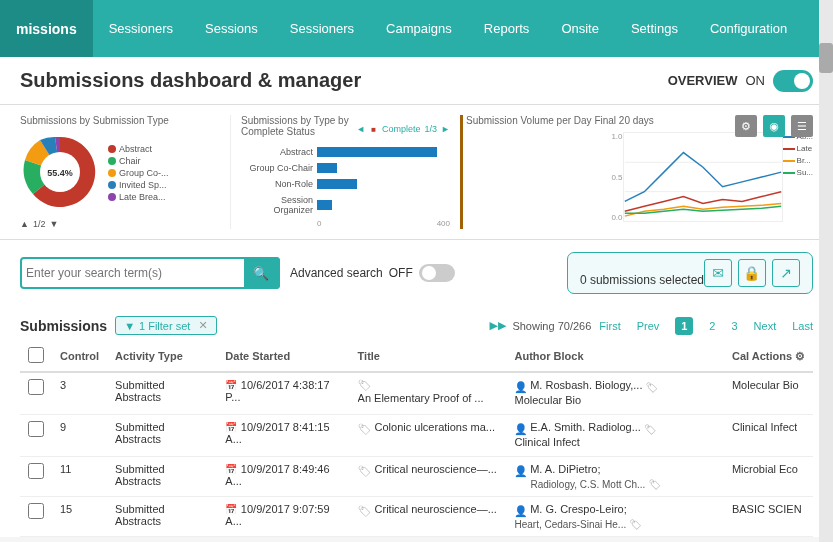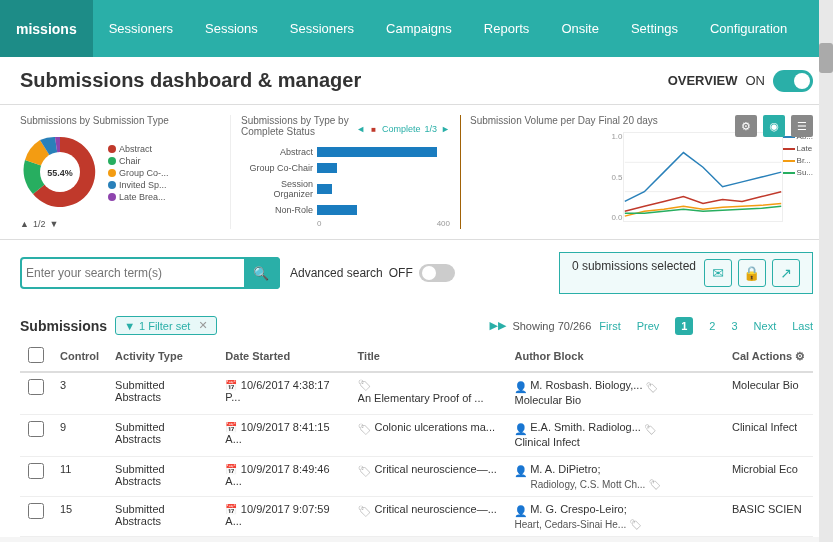--- a/index.html
+++ b/index.html
@@ -37,21 +37,21 @@
     .bar-nav { display: flex; align-items: center; gap: 4px; font-size: 9px; color: #2aafa8; }
 
     
     .search-section { padding: 12px 20px; background: white; display: flex; align-items: center; gap: 10px; }
     .search-input-wrap { position: relative; flex: 0 0 260px; }
     .search-input { width: 100%; border: 2px solid #2aafa8; border-radius: 4px; padding: 7px 32px 7px 4px; font-size: 12px; outline: none; }
     .search-btn { position: absolute; right: 0; top: 0; bottom: 0; background: #2aafa8; border: none; border-radius: 0 4px 4px 0; padding: 0 10px; cursor: pointer; color: white; font-size: 13px; }
     .advanced-search { display: flex; align-items: center; gap: 6px; font-size: 12px; color: #333; }
     .adv-toggle { width: 36px; height: 18px; background: #ccc; border-radius: 9px; position: relative; cursor: pointer; }
     .adv-toggle::after { content: ''; position: absolute; left: 3px; top: 2px; width: 14px; height: 14px; background: white; border-radius: 50%; }
-    .selected-count { margin-left: auto; display: flex; align-items: flex-start; gap: 8px; font-size: 12px; color: #333; background: #f0fafa; border: 1px solid #2aafa8; padding: 6px 12px; border-radius: 0; }
+    .selected-count { margin-left: auto; display: flex; align-items: flex-end; font-size: 12px; color: #333; background: #f0fafa; border: 1px solid #2aafa8; padding: 6px 12px; border-radius: 7px; }
     .action-icons { display: flex; gap: 6px; }
     .action-icon { width: 28px; height: 28px; border: 1px solid #2aafa8; border-radius: 3px; display: flex; align-items: center; justify-content: center; cursor: pointer; color: #2aafa8; font-size: 14px; }
 
     
     .table-section { background: white; padding: 0 20px; }
     .table-toolbar { display: flex; align-items: center; gap: 8px; padding: 10px 0 6px 0; }
     .table-label { font-size: 14px; font-weight: bold; color: #333; }
     .filter-badge { display: flex; align-items: center; gap: 4px; background: #e8f8f8; border: 1px solid #2aafa8; border-radius: 3px; padding: 2px 8px; font-size: 11px; color: #2aafa8; }
     .filter-x { cursor: pointer; color: #999; margin-left: 4px; }
     .showing { margin-left: auto; font-size: 11px; color: #555; display: flex; align-items: center; gap: 6px; }
@@ -174,35 +174,35 @@
       <div style="display:flex;flex-direction:column;gap:6px;font-size:9px;color:#555;">
         <div style="display:flex;align-items:center;gap:4px;">
           <span style="width:72px;text-align:right;font-size:9px;">Abstract</span>
           <div style="height:10px;background:#1a7cbf;width:120px;"></div>
         </div>
         <div style="display:flex;align-items:center;gap:4px;">
           <span style="width:72px;text-align:right;font-size:9px;">Group Co-Chair</span>
           <div style="height:10px;background:#1a7cbf;width:20px;"></div>
         </div>
         <div style="display:flex;align-items:center;gap:4px;">
+          <span style="width:72px;text-align:right;font-size:9px;">Non-Role</span>
+          <div style="height:10px;background:#1a7cbf;width:40px;"></div>
+        </div>
+        <div style="display:flex;align-items:center;gap:4px;">
           <span style="width:72px;text-align:right;font-size:9px;">Session Organizer</span>
           <div style="height:10px;background:#1a7cbf;width:15px;"></div>
-        </div>
-        <div style="display:flex;align-items:center;gap:4px;">
-          <span style="width:72px;text-align:right;font-size:9px;">Non-Role</span>
-          <div style="height:10px;background:#1a7cbf;width:40px;"></div>
         </div>
       </div>
       <div style="display:flex;justify-content:space-between;font-size:8px;color:#999;margin-top:4px;margin-left:76px;">
         <span>0</span>
           <span>400</span>
       </div>
     </div>
 
-    <div class="chart-box" style="border-left:1px solid #a16207; padding-left:9px;">
+    <div class="chart-box" style="border-left:3px solid #a16207; padding-left:3px;">
       <div class="chart-title">Submission Volume per Day Final 20 days</div>
       <div style="display:flex;justify-content:flex-end;">
         <div style="display:flex;flex-direction:column;justify-content:space-between;font-size:8px;color:#999;height:90px;">
           <span>1.0</span>
             <span>0.5</span>
             <span>0.0</span>
         </div>
         <svg width="160" height="90" viewBox="0 0 160 90" style="border:1px solid #eee;background:white;">
 
           <line x1="0" y1="30" x2="160" y2="30" stroke="#eee" stroke-width="1"></line>

